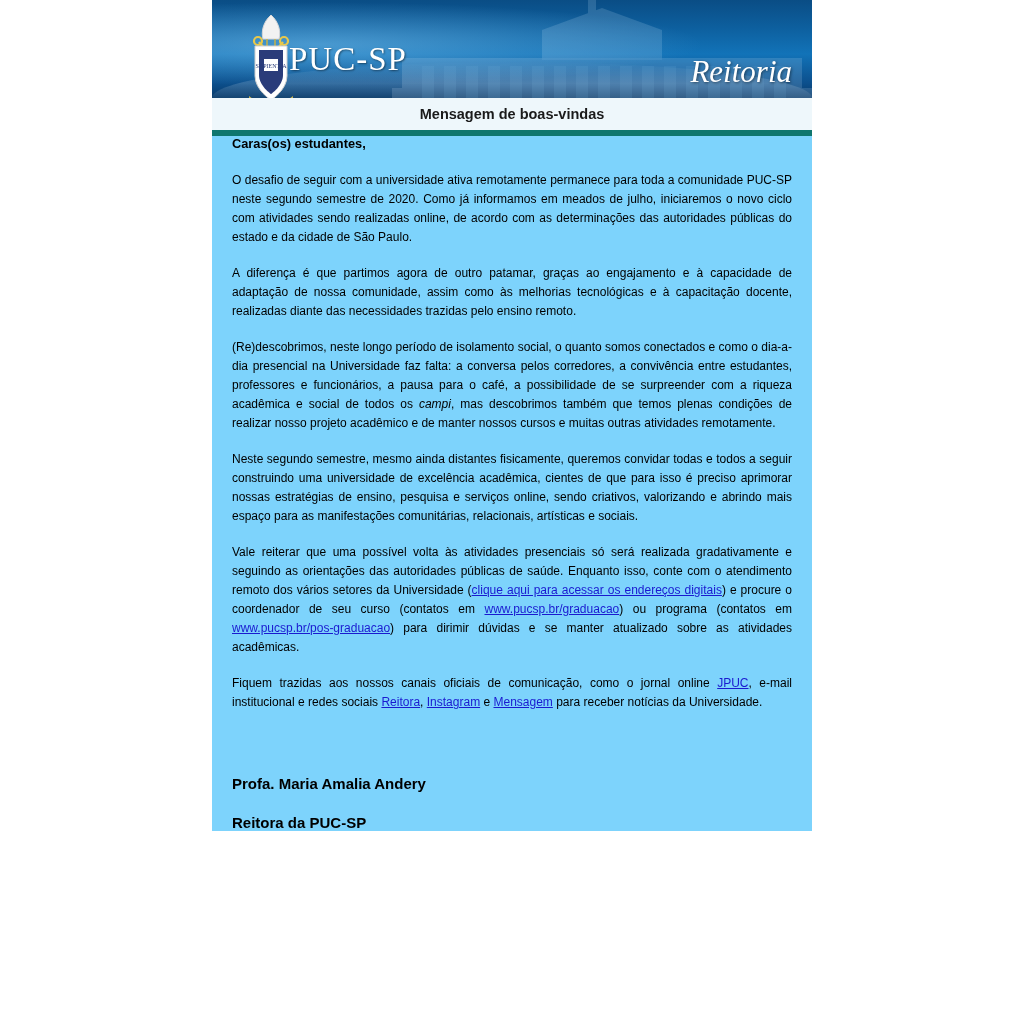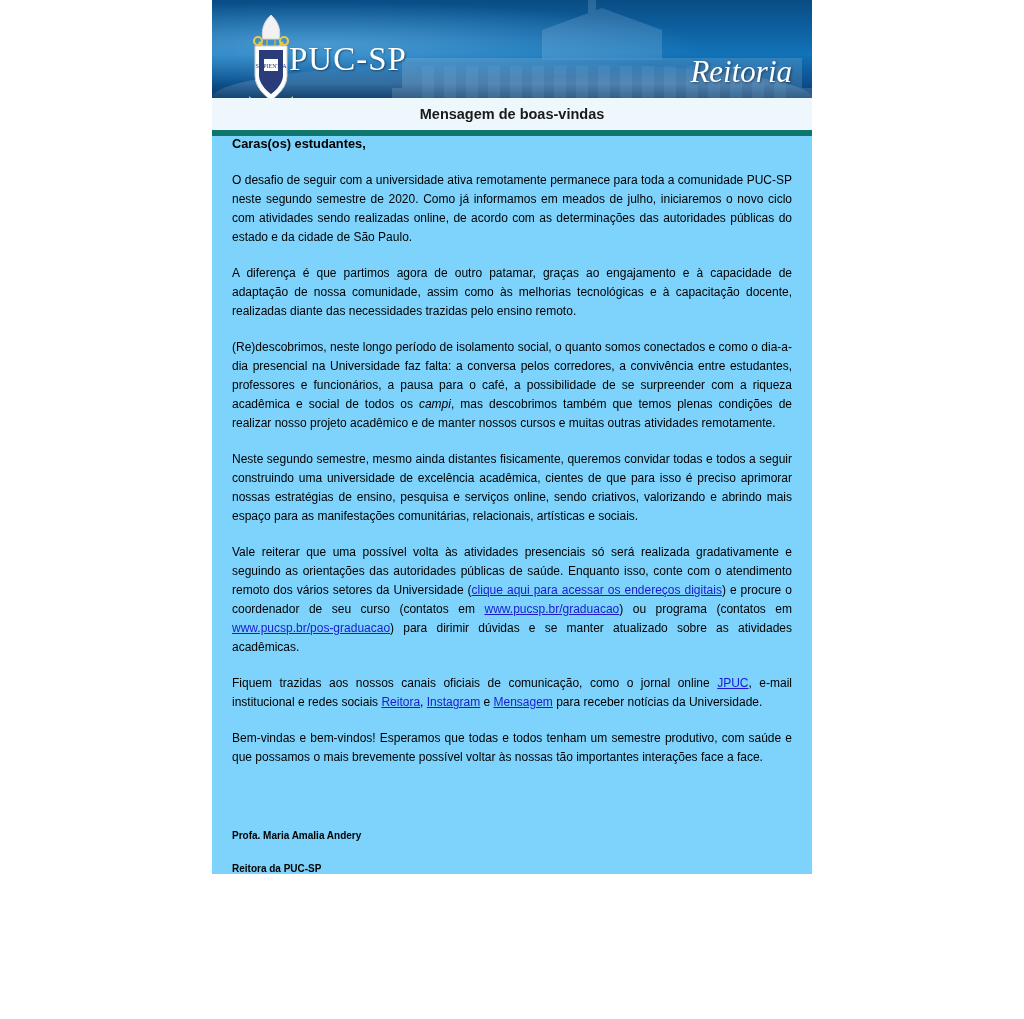--- a/index.html
+++ b/index.html
@@ -124,21 +124,21 @@
   p.para:last-child { margin-bottom: 0; }
   em.it { font-style: italic; margin-top: 24px; }
   a.lnk {
     color: #1a1ad0;
     text-decoration: underline;
   }
   .signature {
     margin-top: 63px;
   }
   .sig-line {
-    font-size: 10px;
+    font-size: 15px;
     font-weight: bold;
     margin: 0 0 22px 0;
   }
   .sig-line:last-child { margin-bottom: 0; }
 </style>
 </head>
 <body>
 
 <div class="page">
   <div class="email-wrap">
@@ -220,21 +220,20 @@
         <p class="para">Neste segundo semestre, mesmo ainda distantes fisicamente, queremos convidar todas e todos a seguir construindo uma universidade de excelência acadêmica, cientes de que para isso é preciso aprimorar nossas estratégias de ensino, pesquisa e serviços online, sendo criativos, valorizando e abrindo mais espaço para as manifestações comunitárias, relacionais, artísticas e sociais.</p>
 
         <p class="para">
           <span>Vale reiterar que uma possível volta às atividades presenciais só será realizada gradativamente e seguindo as orientações das autoridades públicas de saúde. Enquanto isso, conte com o atendimento remoto dos vários setores da Universidade (</span><a class="lnk" href="#">clique aqui para acessar os endereços digitais</a><span>) e procure o coordenador de seu curso (contatos em </span><a class="lnk" href="#">www.pucsp.br/graduacao</a><span>) ou programa (contatos em </span><a class="lnk" href="#">www.pucsp.br/pos-graduacao</a><span>) para dirimir dúvidas e se manter atualizado sobre as atividades acadêmicas.</span>
         </p>
 
         <p class="para">
           <span>Fiquem trazidas aos nossos canais oficiais de comunicação, como o jornal online </span><a class="lnk" href="#">JPUC</a><span>, e-mail institucional e redes sociais </span><a class="lnk" href="#">Reitora</a><span>, </span><a class="lnk" href="#">Instagram</a><span> e </span><a class="lnk" href="#">Mensagem</a><span> para receber notícias da Universidade.</span>
         </p>
 
-        <p class="para">Bem-vindas e bem-vindos! Esperamos que todas e todos tenham um semestre produtivo, com saúde e que possamos o mais brevemente possível voltar às nossas tão importantes interações face a face.</p>
 
         <div class="signature">
           <p class="sig-line">Profa. Maria Amalia Andery</p>
           <p class="sig-line">Reitora da PUC-SP</p>
         </div>
       </div>
 
     </div>
 
   </div>

